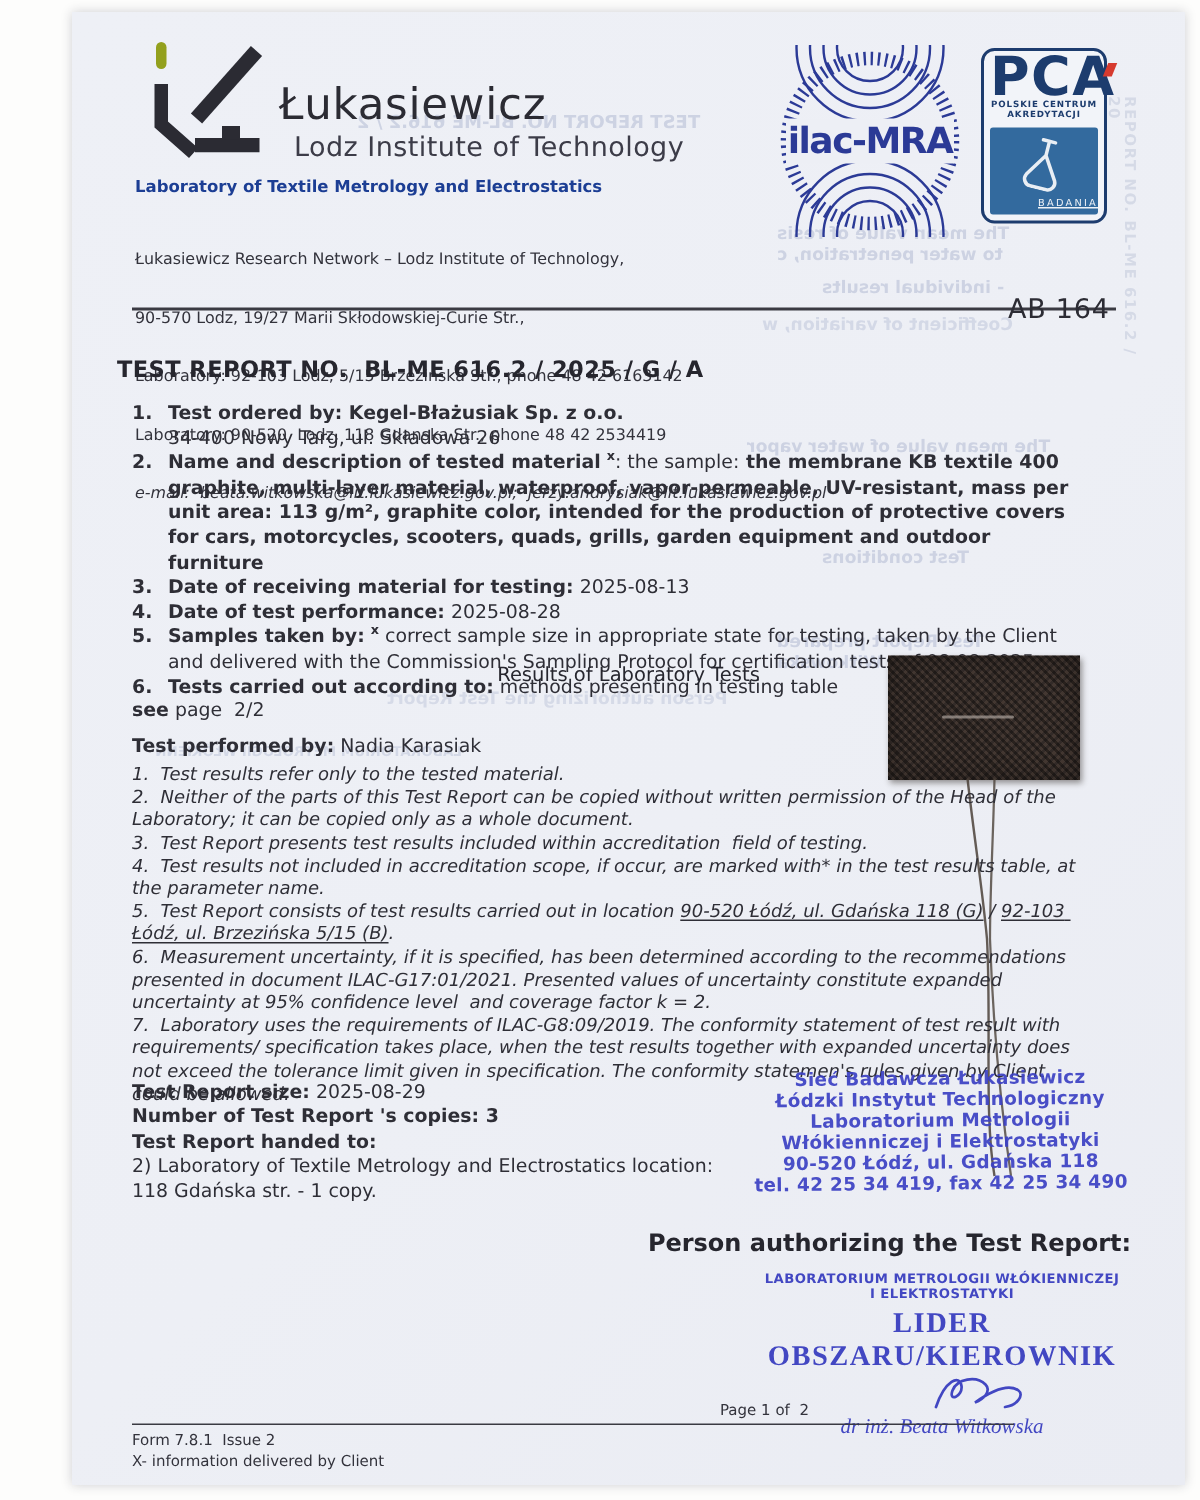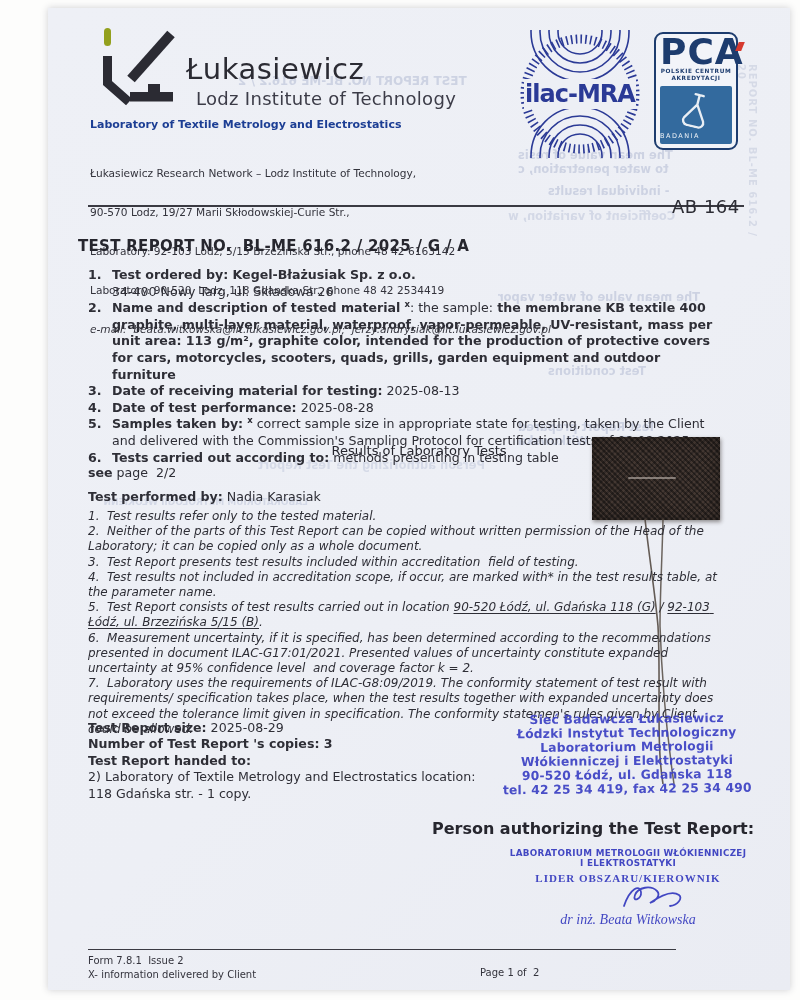--- a/index.html
+++ b/index.html
@@ -31,21 +31,21 @@
   .ilac-wrap{width:128px;height:128px;}
   
   .pca-box{
     width:84px;border:2.4px solid #1d3c6e;border-radius:9px;background:#f2f4f9;
     padding:5px 4px 4px 4px;box-sizing:border-box;text-align:center;
   }
   .pca-word{font-size:36px;font-weight:bold;color:#1d3c6e;line-height:26px;letter-spacing:1px;position:relative;display:inline-block;}
   .pca-word .red-a{position:absolute;right:1px;top:3px;width:6px;height:9px;background:#d63a2f;transform:skewX(-22deg);}
   .pca-sub{font-size:5.8px;font-weight:bold;color:#1d3c6e;letter-spacing:.6px;line-height:7px;}
   .pca-blue{margin-top:4px;background:#336a9e;border-radius:2px;height:58px;position:relative;}
-  .pca-badania{position:absolute;bottom:4px;left:0;right:0;color:#eef2f7;font-size:6.5px;letter-spacing:1.5px;text-align:left;}
+  .pca-badania{position:absolute;bottom:4px;left:0;right:0;color:#eef2f7;font-size:6.5px;letter-spacing:1.5px;text-align:right;text-decoration:underline;}
   .ab164{font-size:18px;color:#2c2c34;letter-spacing:.5px;margin-top:48px;}
 
   
   .doc-title{font-size:15px;font-weight:bold;letter-spacing:.3px;text-align:left;color:#26262e;}
   .list-item{display:flex;font-size:12.6px;line-height:16.6px;color:#2e2e36;}
   .list-item .num{width:24px;flex:none;font-weight:bold;}
   .list-item .body{flex:1;}
   sup.xmark{font-size:8.5px;font-weight:bold;vertical-align:super;line-height:0;}
   .results-heading{font-size:13px;font-weight:normal;text-align:center;color:#26262e;}
   .midline{font-size:12.6px;color:#2e2e36;}
@@ -54,21 +54,21 @@
   .bot-line{font-size:12.6px;line-height:16.4px;color:#2e2e36;}
 
   
   .stamp1{
     color:#3c41c4;font-size:12.3px;line-height:14px;font-weight:600;
     text-align:center;transform:rotate(-.6deg);opacity:.92;letter-spacing:.2px;
   }
   .auth-label{font-size:16px;font-weight:bold;color:#26262e;text-align:center;}
   .stamp2{color:#3a3fc0;text-align:center;opacity:.95;}
   .stamp2 .s2-small{font-size:8.8px;line-height:10px;letter-spacing:.3px;font-weight:600;}
-  .stamp2 .s2-lider{font-family:"Liberation Serif","DejaVu Serif",serif;font-size:11px;font-weight:bold;letter-spacing:1px;margin-top:4px;}
+  .stamp2 .s2-lider{font-family:"Liberation Serif","DejaVu Serif",serif;font-size:19px;font-weight:bold;letter-spacing:1px;margin-top:4px;}
   .stamp2 .s2-name{font-family:"Liberation Serif","DejaVu Serif",serif;font-size:14px;font-style:italic;margin-top:-4px;}
 
   
   .footer-rule{background:#3a3a42;height:1.2px;}
   .foot-text{font-size:10px;line-height:14px;color:#33333c;}
 
   
   .swatch{
     width:128px;height:83px;background-color:#332b28;
     background-image:
@@ -232,16 +232,16 @@
     <div class="s2-small">I ELEKTROSTATYKI</div>
     <div class="s2-lider">LIDER OBSZARU/KIEROWNIK</div>
     <svg width="76" height="30" viewBox="0 0 76 30" style="margin:-2px 0 0 60px;">
       <path d="M4,24 C10,6 20,2 21,10 C22,17 12,21 15,13 C18,5 31,3 37,9 C41,13 36,19 30,21 C40,14 52,8 59,13 C63,16 58,23 50,24" fill="none" stroke="#3a3fc0" stroke-width="1.8" stroke-linecap="round"></path>
     </svg>
     <div class="s2-name">dr inż. Beata Witkowska</div>
   </div>
 
   <div class="abs footer-rule" style="left:40px;top:941px;width:588px;"></div>
   <div class="abs foot-text pw" style="left:40px;top:946px;">Form 7.8.1  Issue 2</div>
-  <div class="abs foot-text pw" style="left:432px;top:926px;margin-top:32px;">Page 1 of  2</div>
+  <div class="abs foot-text pw" style="left:432px;top:926px;">Page 1 of  2</div>
   <div class="abs foot-text pw" style="left:40px;top:960px;">X- information delivered by Client</div>
 
 </div>
 
 </body></html>

